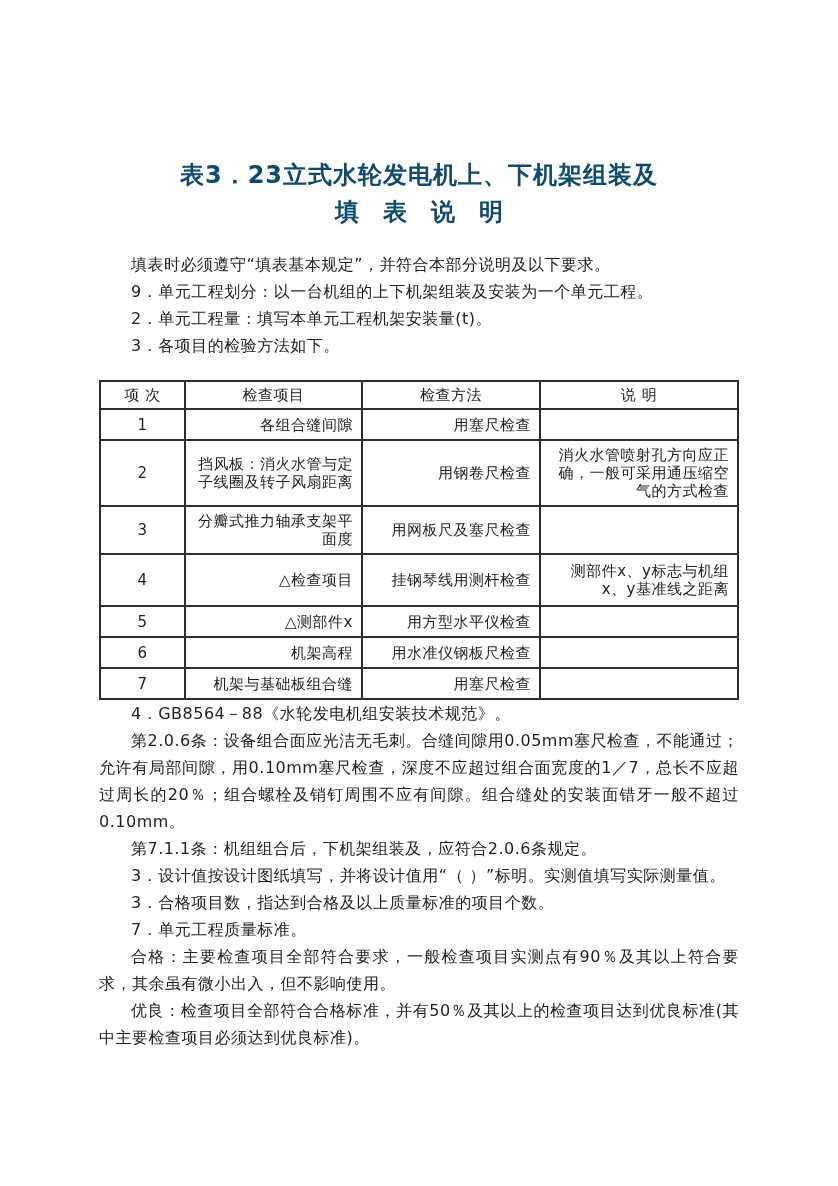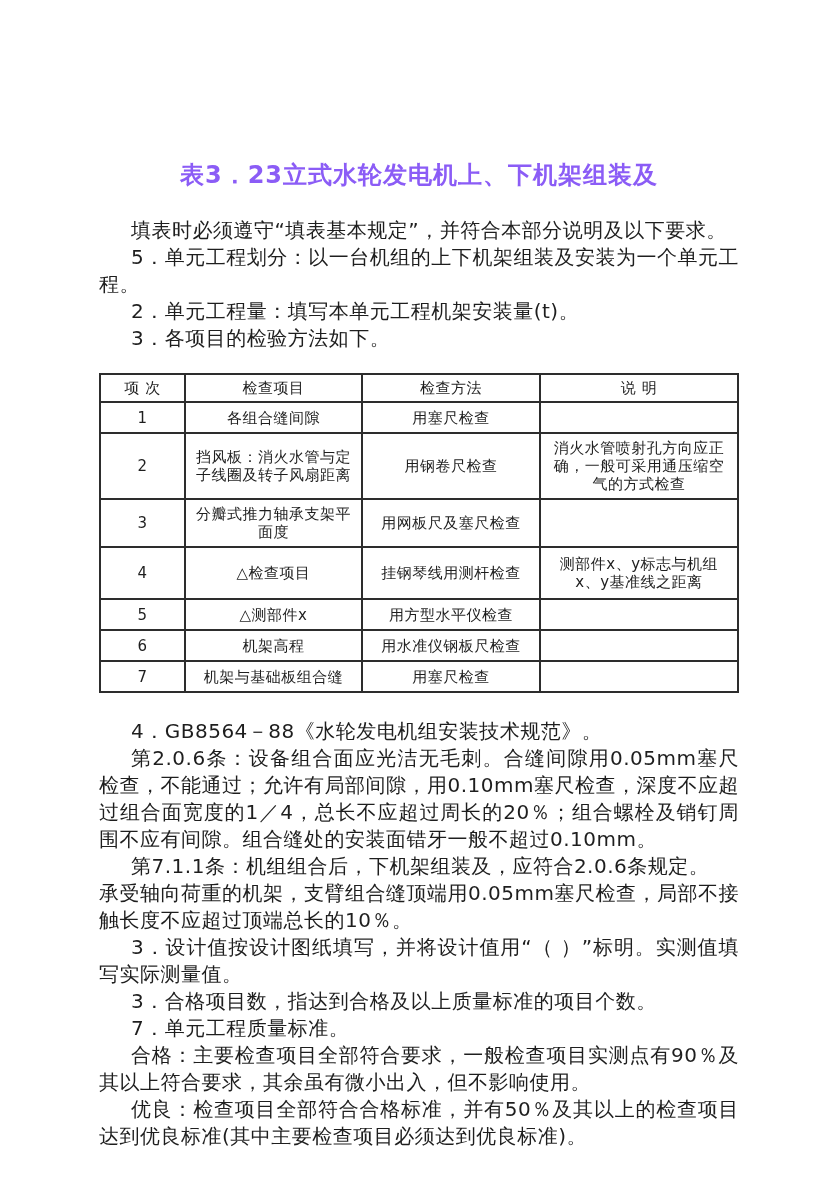--- a/index.html
+++ b/index.html
@@ -14,81 +14,82 @@
     box-sizing: border-box;
   }
   .content {
     width: 640px;
     margin: 0 auto 0 99px;
   }
   .title-block {
     padding-top: 156px;
     text-align: center;
     font-weight: bold;
-    color: #8b5cf6;
+    color: #0c4a6e;
   }
   .title-line-1, .title-line-2 {
     font-size: 24px;
     line-height: 39px;
     letter-spacing: 1px;
   }
   .title-line-3 {
     font-size: 24px;
     line-height: 34px;
   }
   .intro-section { margin-top: 22px; }
   .para {
     margin: 0;
-    font-size: 20px;
+    font-size: 16px;
     line-height: 27px;
     text-align: justify;
     letter-spacing: 0.5px;
   }
   .para.indent { text-indent: 32px; }
   table.inspection {
     border-collapse: collapse;
     table-layout: fixed;
     width: 638px;
     margin-top: 21px;
   }
   table.inspection th,
   table.inspection td {
     border: 2px solid #2d2d2d;
     font-size: 15px;
     font-weight: normal;
     line-height: 18px;
     padding: 5px 8px;
     vertical-align: middle;
-    text-align: center;
+    text-align: right;
     letter-spacing: 0.5px;
     box-sizing: border-box;
     overflow: hidden;
   }
   table.inspection th {
     text-align: center;
     padding: 4px 0;
     height: 27px;
   }
   table.inspection td.c-center { text-align: center; }
   table.inspection tr.tall td { height: 52px; }
   table.inspection tr.single td { height: 31px; }
-  .notes-section { margin-top: 25px; }
+  .notes-section { }
 </style>
 </head>
 <body>
 
 <div class="page">
   <div class="title-block">
     <div class="title-line-1">表3．23立式水轮发电机上、下机架组装及</div>
+    <div class="title-line-3">填　表　说　明</div>
   </div>
 
   <div class="content">
     <div class="intro-section" id="intro-section">
         <p class="para indent">填表时必须遵守“填表基本规定”，并符合本部分说明及以下要求。</p>
-        <p class="para indent">5．单元工程划分：以一台机组的上下机架组装及安装为一个单元工程。</p>
+        <p class="para indent">9．单元工程划分：以一台机组的上下机架组装及安装为一个单元工程。</p>
         <p class="para indent">2．单元工程量：填写本单元工程机架安装量(t)。</p>
         <p class="para indent">3．各项目的检验方法如下。</p>
       </div>
 
     <table class="inspection">
       <colgroup id="table-colgroup">
           <col style="width: 85px;">
           <col style="width: 177px;">
           <col style="width: 178px;">
           <col style="width: 198px;">
@@ -142,23 +143,22 @@
             <td class="c-center">7</td>
             <td>机架与基础板组合缝</td>
             <td>用塞尺检查</td>
             <td></td>
           </tr>
         </tbody>
     </table>
 
     <div class="notes-section" id="notes-section">
         <p class="para indent">4．GB8564－88《水轮发电机组安装技术规范》。</p>
-        <p class="para indent">第2.0.6条：设备组合面应光洁无毛刺。合缝间隙用0.05mm塞尺检查，不能通过；允许有局部间隙，用0.10mm塞尺检查，深度不应超过组合面宽度的1／4，总长不应超过周长的20％；组合螺栓及销钉周围不应有间隙。组合缝处的安装面错牙一般不超过0.10mm。</p>
+        <p class="para indent">第2.0.6条：设备组合面应光洁无毛刺。合缝间隙用0.05mm塞尺检查，不能通过；允许有局部间隙，用0.10mm塞尺检查，深度不应超过组合面宽度的1／7，总长不应超过周长的20％；组合螺栓及销钉周围不应有间隙。组合缝处的安装面错牙一般不超过0.10mm。</p>
         <p class="para indent">第7.1.1条：机组组合后，下机架组装及，应符合2.0.6条规定。</p>
-        <p class="para">承受轴向荷重的机架，支臂组合缝顶端用0.05mm塞尺检查，局部不接触长度不应超过顶端总长的10％。</p>
         <p class="para indent">3．设计值按设计图纸填写，并将设计值用“（ ）”标明。实测值填写实际测量值。</p>
         <p class="para indent">3．合格项目数，指达到合格及以上质量标准的项目个数。</p>
         <p class="para indent">7．单元工程质量标准。</p>
         <p class="para indent">合格：主要检查项目全部符合要求，一般检查项目实测点有90％及其以上符合要求，其余虽有微小出入，但不影响使用。</p>
         <p class="para indent">优良：检查项目全部符合合格标准，并有50％及其以上的检查项目达到优良标准(其中主要检查项目必须达到优良标准)。</p>
       </div>
   </div>
 </div>
 
 </body></html>

